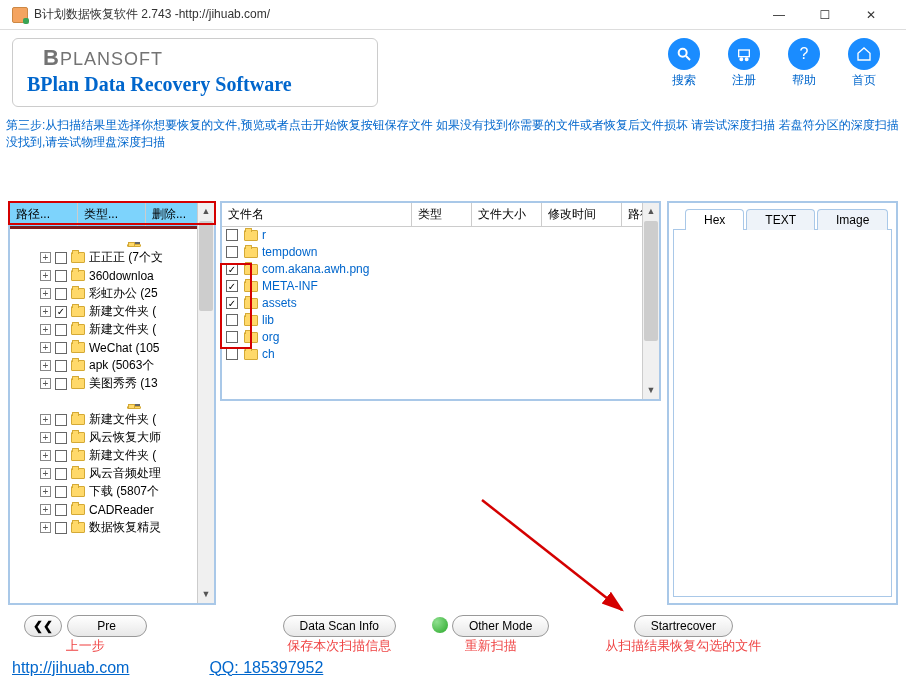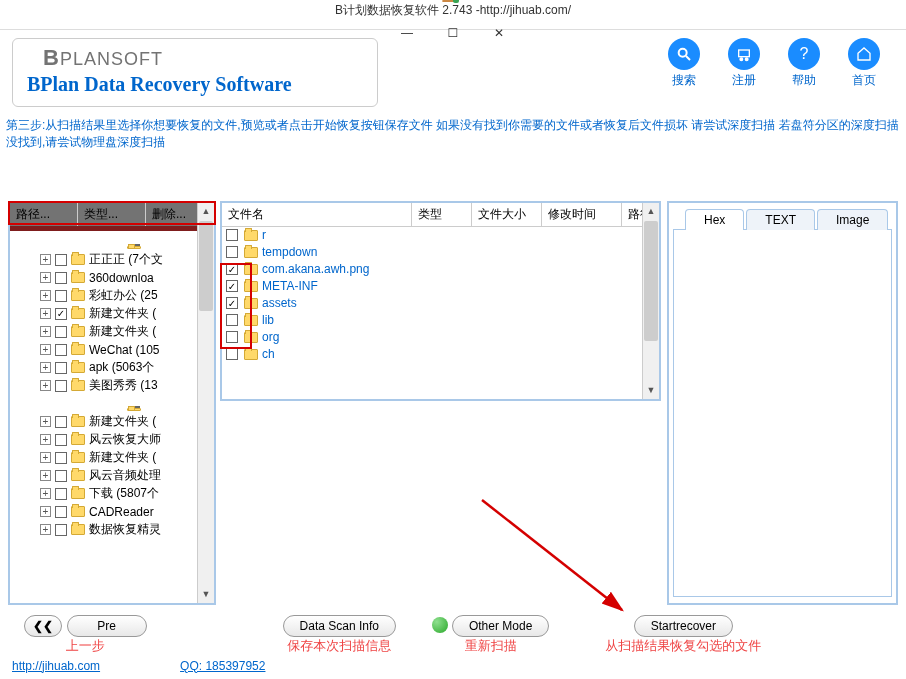--- a/index.html
+++ b/index.html
@@ -1,18 +1,18 @@
 <!DOCTYPE html>
 <html><head>
 <meta charset="utf-8">
 <style>
 * { box-sizing: border-box; margin: 0; padding: 0; font-family: "Microsoft YaHei", Arial, sans-serif; }
 body { background: #fff; width: 906px; height: 679px; overflow: hidden; position: relative; }
 
-.titlebar { height: 30px; background: #fff; border-bottom: 1px solid #ddd; display: flex; align-items: center; padding: 0 12px; flex-direction: column; }
+.titlebar { height: 30px; background: #fff; border-bottom: 1px solid #ddd; display: flex; align-items: center; padding: 0 12px; }
 .titlebar .app-icon { width: 16px; height: 16px; background: #f4a460; border: 1px solid #cc8844; margin-right: 6px; border-radius: 2px; position: relative; }
 .titlebar .app-icon::after { content: ""; position: absolute; width: 6px; height: 6px; background: #3aa455; border-radius: 2px; right: -2px; bottom: -2px; }
 .titlebar .title { font-size: 12px; color: #333; flex: 1; }
 .titlebar .win-controls { display: flex; }
 .titlebar .win-btn { width: 46px; height: 28px; display: flex; align-items: center; justify-content: center; font-size: 12px; color: #333; cursor: pointer; }
 
 .header { display: flex; padding: 8px 12px 4px; align-items: flex-start; }
 .logo-box { border: 1px solid #ccc; border-radius: 6px; padding: 6px 14px 10px; width: 366px; }
 .logo-top { font-family: Georgia, serif; color: #737373; font-size: 18px; letter-spacing: 1px; margin-left: 16px; }
 .logo-top .b { font-size: 22px; font-weight: bold; }
@@ -21,21 +21,21 @@
 .topnav { display: flex; margin-left: auto; gap: 16px; padding-right: 8px; }
 .topnav-item { text-align: center; cursor: pointer; width: 44px; }
 .topnav-icon { width: 32px; height: 32px; border-radius: 50%; background: #1a8cff; margin: 0 auto 2px; display: flex; align-items: center; justify-content: center; color: #fff; font-size: 16px; }
 .topnav-label { font-size: 12px; color: #0066cc; }
 
 .instruction { color: #0066cc; font-size: 12px; padding: 6px 6px 2px; line-height: 1.4; }
 
 .content { display: flex; padding: 48px 8px 0; gap: 4px; height: 452px; }
 
 .left-panel { width: 208px; border: 2px solid #a9c8e8; position: relative; background: #fff; display: flex; flex-direction: column; }
-.left-header { display: flex; background: #737373; border-bottom: 5px solid #7f1d1d; position: relative; }
+.left-header { display: flex; background: #7dd3fc; border-bottom: 3px solid #7f1d1d; position: relative; }
 .left-header-cell { flex: 1; font-size: 12px; padding: 3px 6px; border-right: 1px solid #ccc; text-align: left; }
 .red-box-1 { position: absolute; border: 2px solid #d40000; left: -2px; top: -2px; width: 208px; height: 24px; pointer-events: none; z-index: 5; }
 
 .tree { flex: 1; overflow: hidden; font-size: 12px; padding: 2px 0; }
 .tree-item { display: flex; align-items: center; height: 18px; padding-left: 30px; white-space: nowrap; overflow: hidden; cursor: pointer; }
 .tree-item .exp { width: 11px; height: 11px; border: 1px solid #888; display: inline-flex; align-items: center; justify-content: center; font-size: 10px; line-height: 1; margin-right: 4px; color: #555; background: #fff; }
 .tree-item .cb { width: 12px; height: 12px; border: 1px solid #666; margin-right: 4px; background: #fff; display: inline-flex; align-items: center; justify-content: center; font-size: 10px; color: #000; }
 .tree-item .cb.checked::after { content: "✓"; }
 .tree-item .folder { width: 14px; height: 11px; background: #ffd96a; border: 1px solid #d4a935; border-radius: 1px; margin-right: 4px; position: relative; }
 .tree-item .folder::before { content: ""; position: absolute; top: -3px; left: 0; width: 5px; height: 3px; background: #ffd96a; border: 1px solid #d4a935; border-bottom: none; border-radius: 1px 1px 0 0; }
@@ -70,21 +70,21 @@
 .preview-tabs { display: flex; gap: 2px; position: relative; z-index: 1; margin-left: 12px; }
 .preview-tab { font-size: 12px; padding: 3px 18px; background: #eef3f9; border: 1px solid #a9c8e8; border-bottom: none; border-radius: 4px 4px 0 0; cursor: pointer; }
 .preview-tab.active { background: #fff; }
 .preview-body { border: 1px solid #a9c8e8; height: calc(100% - 22px); margin-top: -1px; background: #fff; }
 
 .bottom { padding: 10px 12px 4px; display: flex; align-items: flex-start; gap: 8px; position: relative; }
 .btn { display: inline-flex; align-items: center; justify-content: center; padding: 3px 16px; font-size: 12px; background: linear-gradient(#fff,#e8e8e8); border: 1px solid #999; border-radius: 12px; cursor: pointer; min-width: 80px; }
 .btn-dbl { min-width: 36px; padding: 3px 8px; font-weight: bold; }
 .bottom-col { text-align: center; }
 .bottom-sub { font-size: 13px; color: #ef4444; }
-.link { color: #0066cc; text-decoration: underline; font-size: 12px; cursor: pointer; }
+.link { color: #0066cc; text-decoration: underline; font-size: 16px; cursor: pointer; }
 
 .green-dot { width: 16px; height: 16px; border-radius: 50%; background: radial-gradient(circle at 30% 30%, #8fe08f, #2aa82a); display: inline-block; margin-right: 4px; vertical-align: middle; }
 
 .footer-links { padding: 0 12px; display: flex; gap: 80px; }
 
 .arrow-svg { position: absolute; pointer-events: none; z-index: 10; }
 </style>
 </head>
 <body>
 

